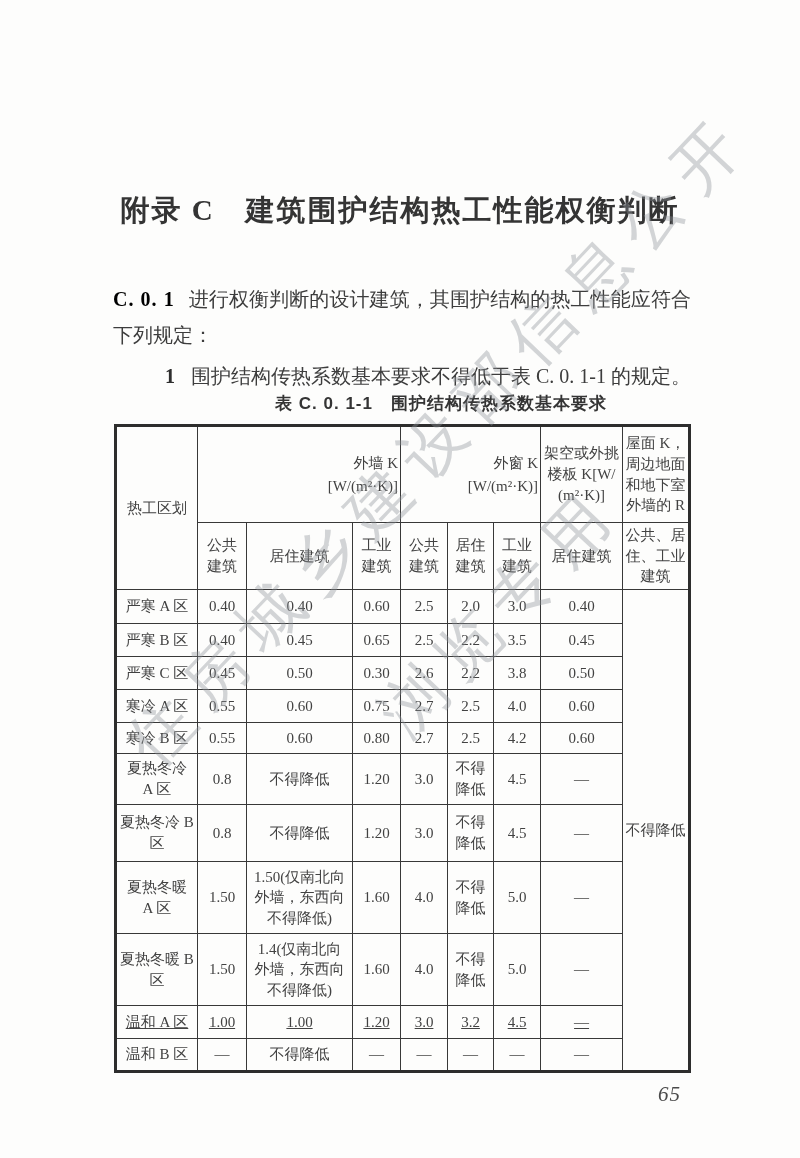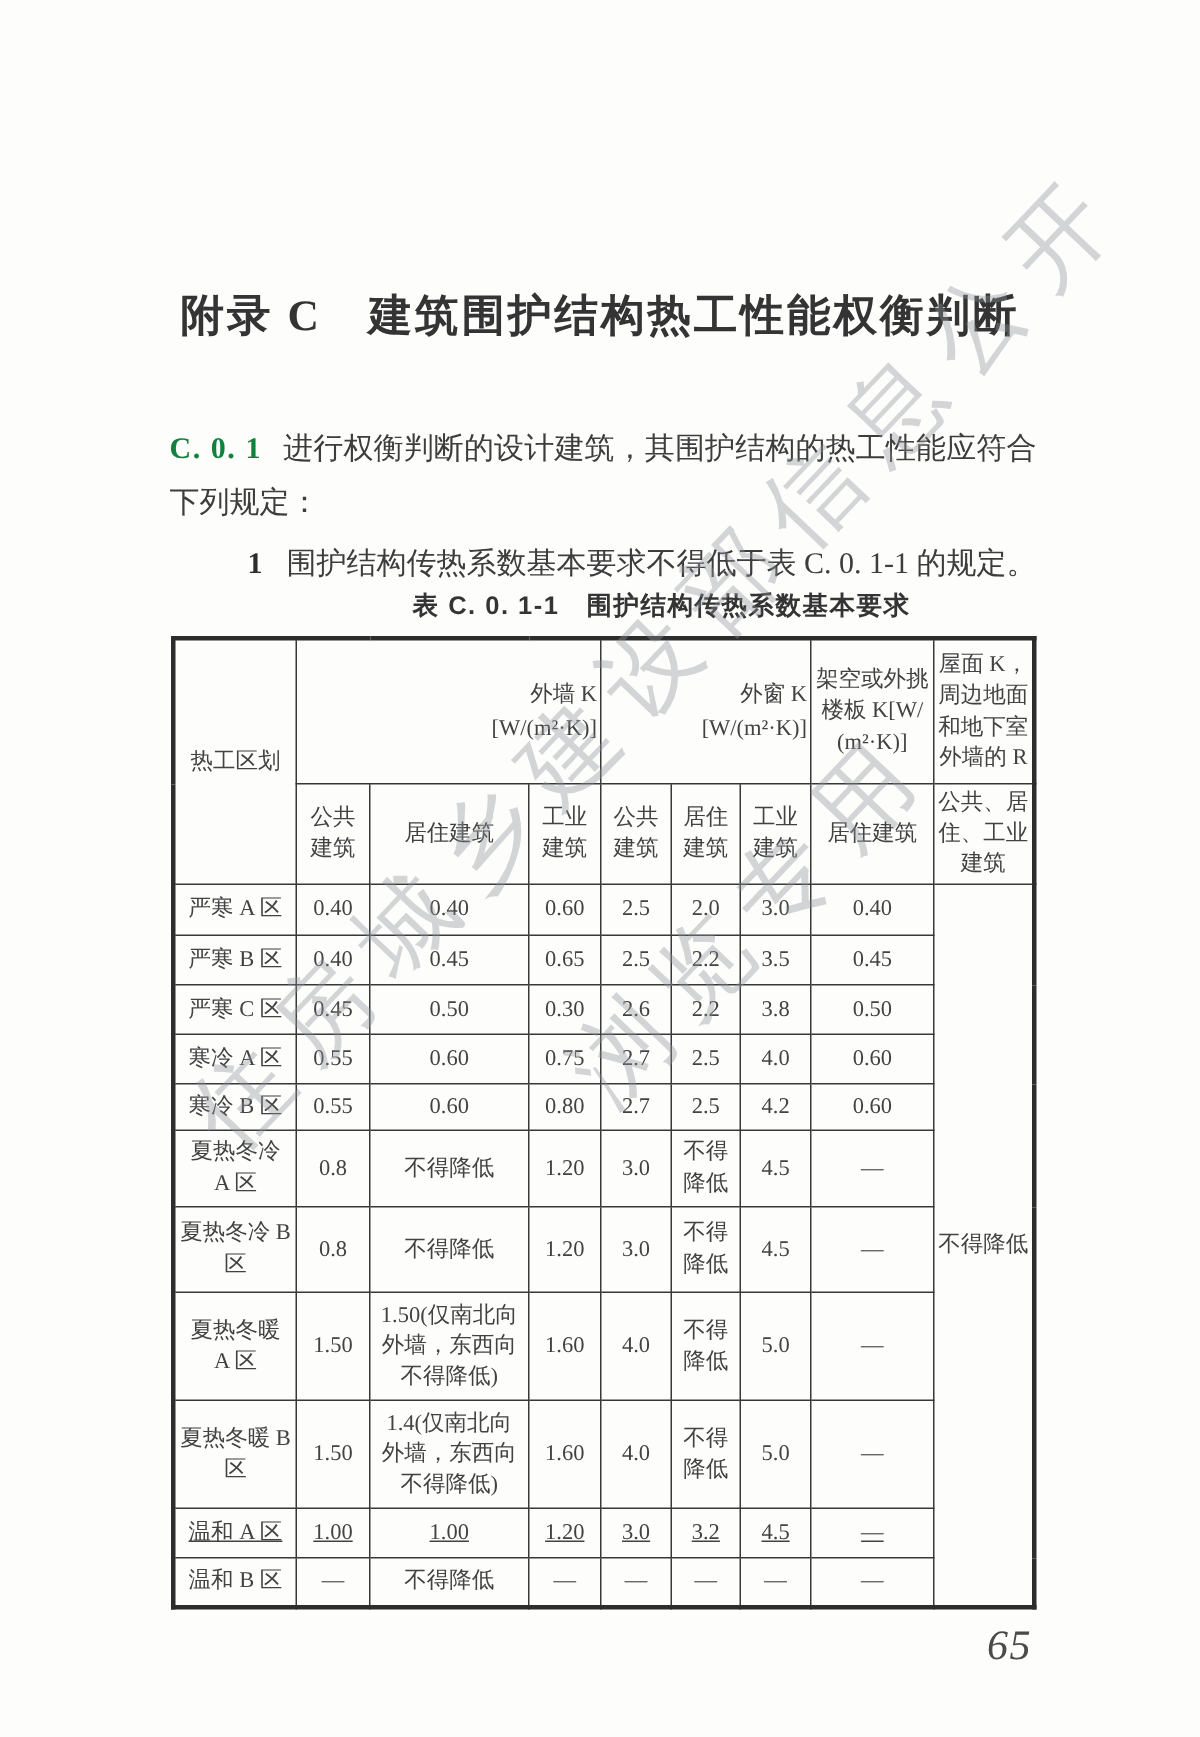--- a/index.html
+++ b/index.html
@@ -18,21 +18,21 @@
     text-align:center;
     font-size:29px; font-weight:bold; letter-spacing:2px;
     color:#343434;
   }
 
   .clause-para {
     position:absolute; left:113px; top:281px; width:578px;
     font-size:20px; line-height:36px; text-align:justify;
     color:#3d3d3d;
   }
-  .clause-num { font-weight:bold; letter-spacing:1px; margin-right:14px; color:#15803d; }
+  .clause-num { font-weight:bold; letter-spacing:1px; margin-right:14px; color:#000000; }
 
   .item-para {
     position:absolute; left:113px; top:360px; width:578px;
     font-size:20px; line-height:32px;
     text-indent:39px; color:#3d3d3d;text-align:right;
   }
   .item-num { font-weight:bold; margin-right:16px; color:#2e2e2e; }
 
   .table-caption {
     position:absolute; top:392px; left:0; width:100%;
@@ -54,21 +54,21 @@
     word-break:break-all;
   }
   .req-table { border:3px solid #2d2d2d; }
   .req-table .group-head { line-height:1.5;text-align:right; }
   .req-table .unit-line { letter-spacing:0; }
   .req-table .zone-cell { padding:2px 3px; }
   .req-table .long-cell { padding:2px 4px; }
 
   .page-number {
     position:absolute; left:658px; top:1082px;
-    font-size:28px; font-style:italic; color:#4a4a4a; letter-spacing:1px;
+    font-size:21px; font-style:italic; color:#4a4a4a; letter-spacing:1px;
   }
 
   .watermark {
     position:absolute; pointer-events:none;
     font-family:"Liberation Serif","DejaVu Serif",serif;
     color:#8f949a; opacity:0.38;
     white-space:nowrap; text-align:center;
     z-index:5;
   }
   .wm-1 {

